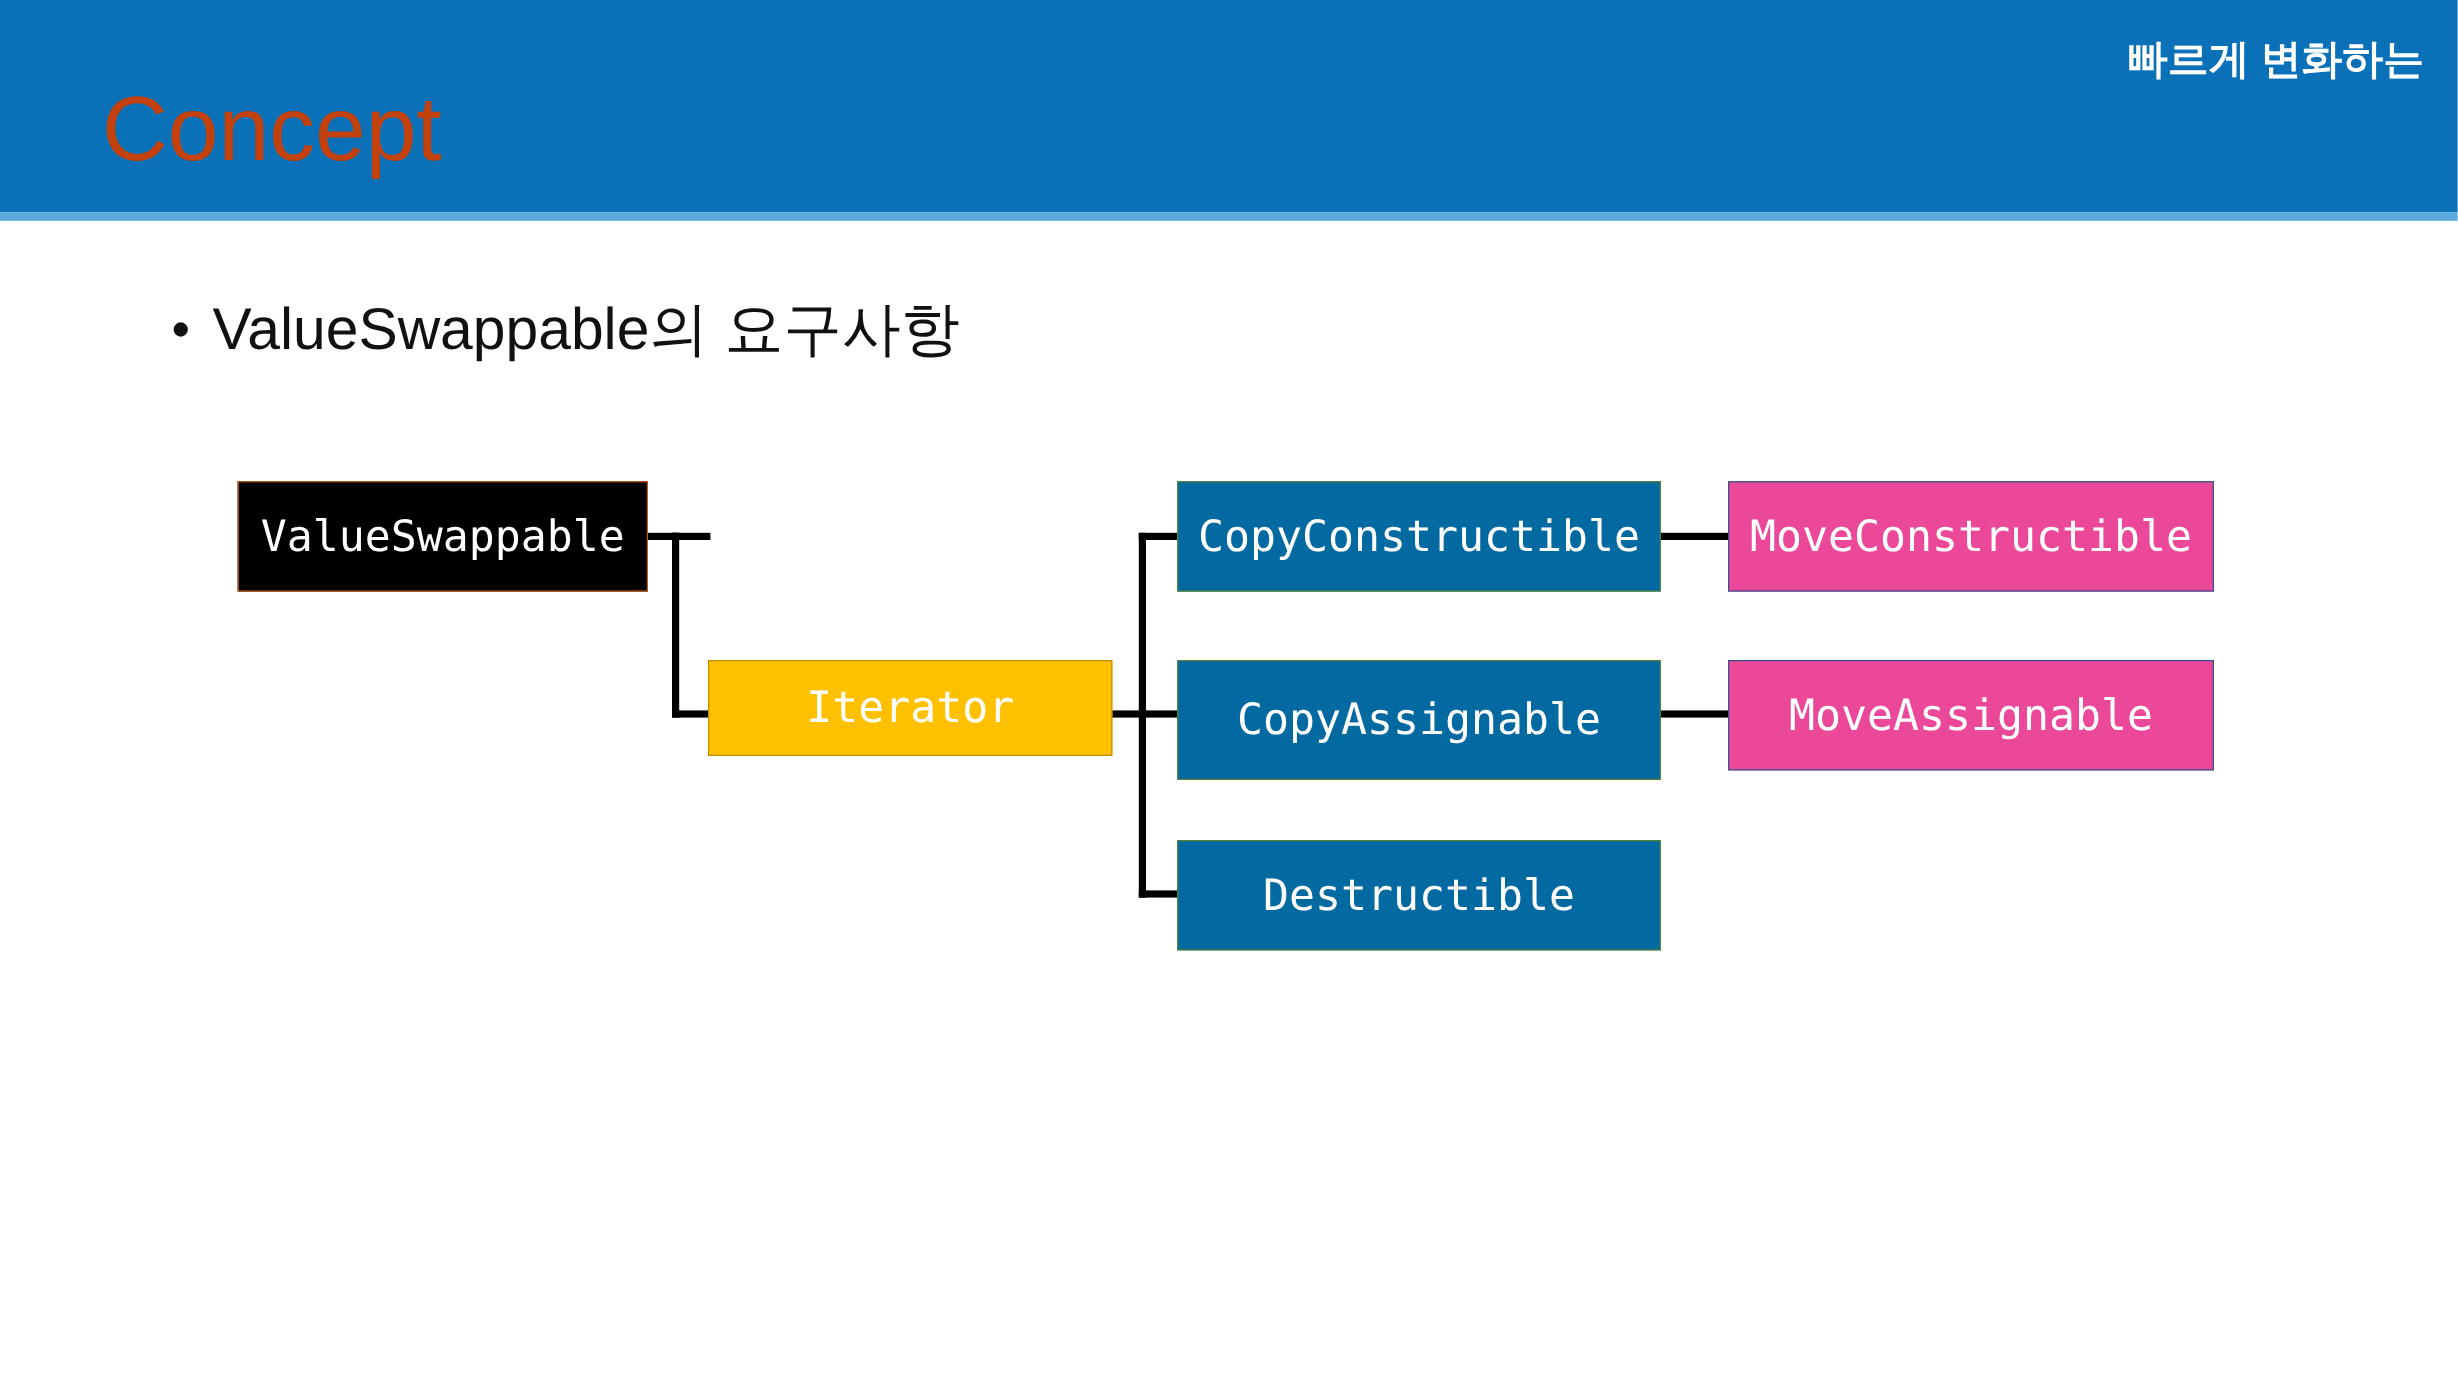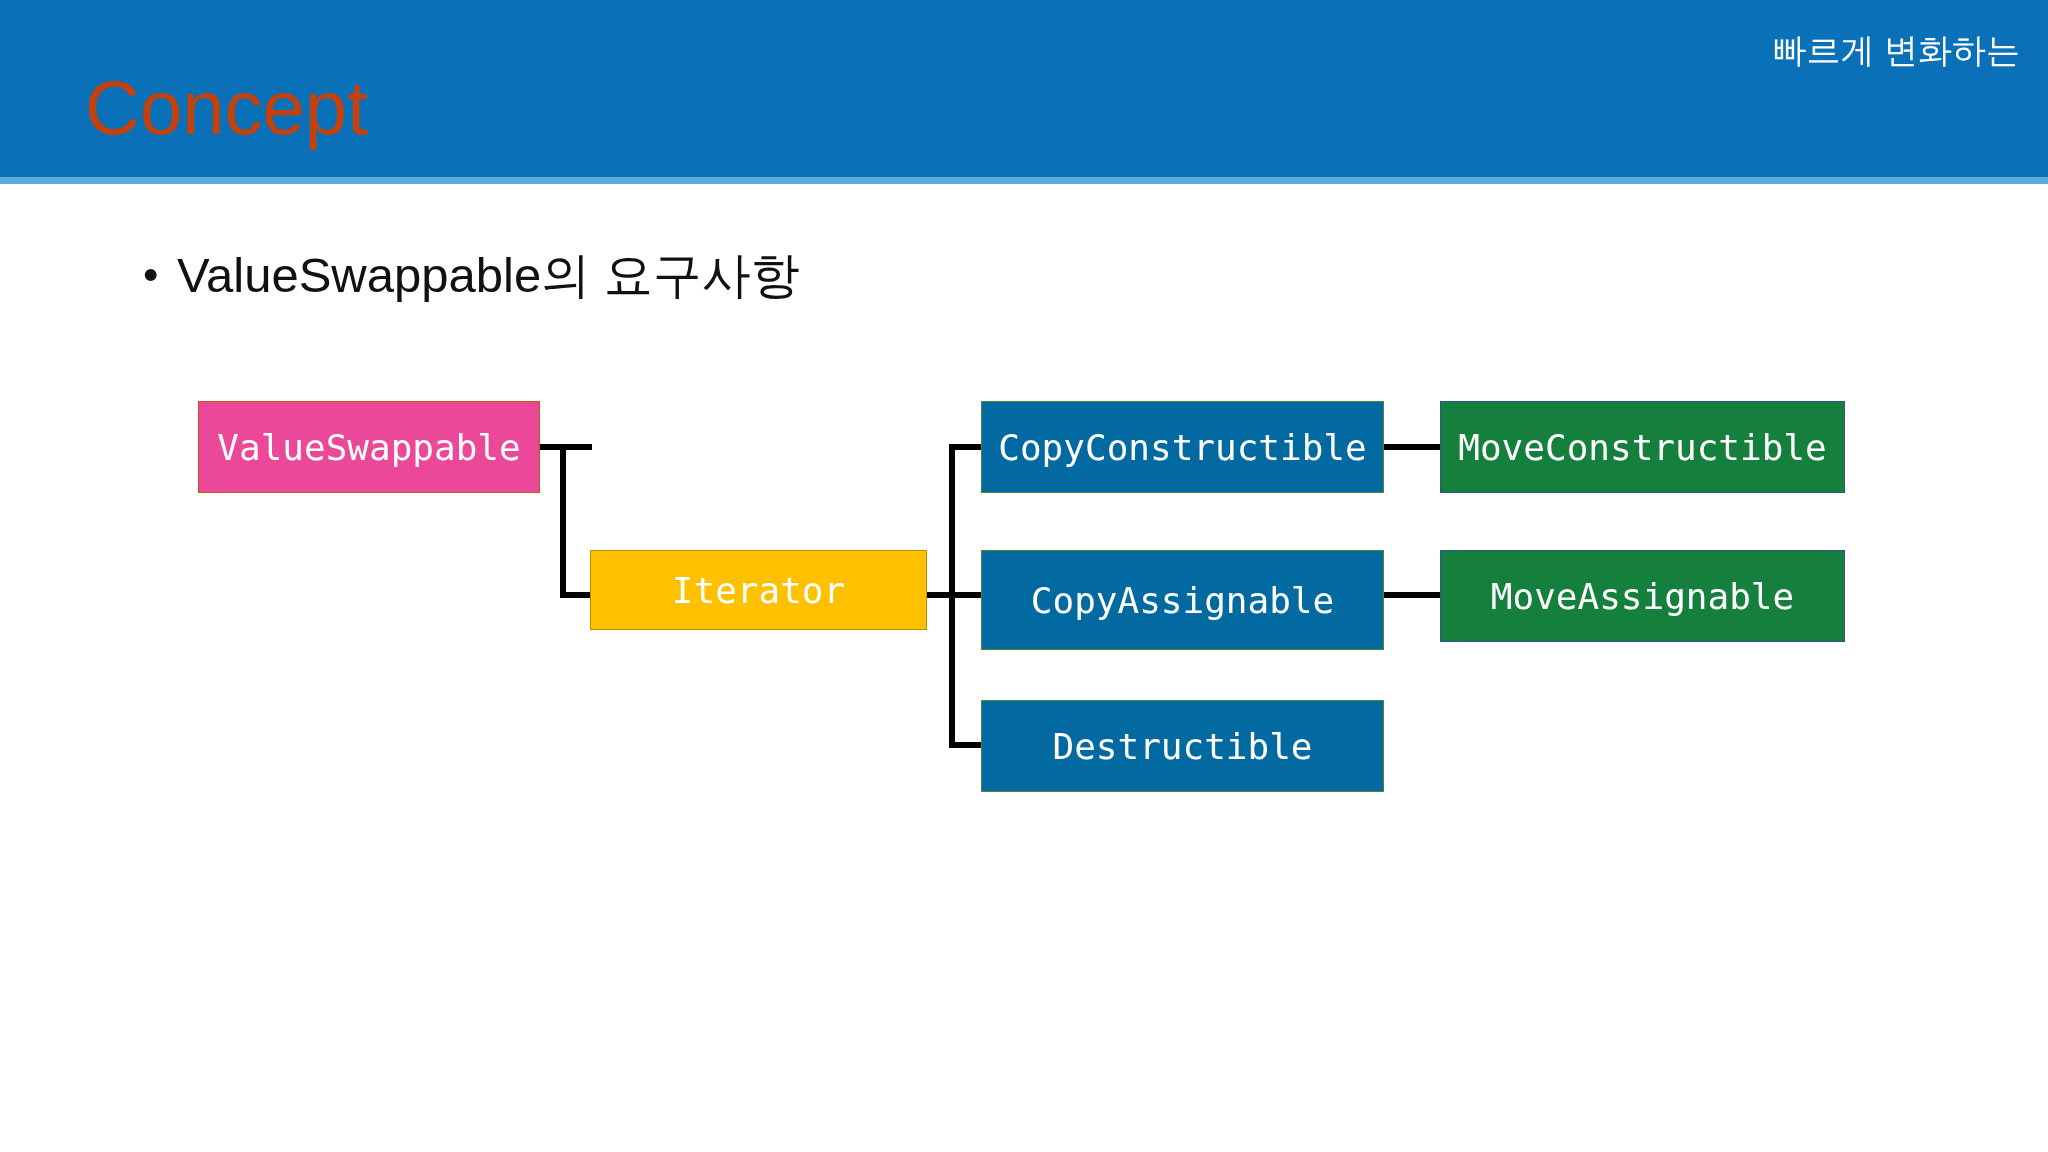--- a/index.html
+++ b/index.html
@@ -23,21 +23,21 @@
     background:#5BA8DC;
   }
   #page-title{
     position:absolute;left:85px;top:62px;
     font-size:76px;line-height:92px;color:#c2410c;
     font-weight:400;letter-spacing:0px;
     white-space:nowrap;
   }
   #brand{
     position:absolute;right:28px;top:26px;
-    text-align:center;color:#ffffff;font-weight:normal;
+    text-align:center;color:#ffffff;font-weight:bold;
     font-size:34px;line-height:48px;
     white-space:nowrap;
   }
   #brand .brand-line{display:block;}
 
   
   #bullet-row{
     position:absolute;left:143px;top:243px;
     display:flex;align-items:flex-start;
     color:#111111;
@@ -56,24 +56,24 @@
     position:absolute;
     box-sizing:border-box;
     display:flex;align-items:center;justify-content:center;
     color:#ffffff;
     font-family:"DejaVu Sans Mono", monospace;
     font-size:36px;
     letter-spacing:0px;
     white-space:nowrap;
     z-index:3;
   }
-  .node.orange{background:#ec4899;border:1px solid #C25A12;}
+  .node.orange{background:#000000;border:1px solid #C25A12;}
   .node.gold  {background:#FFC000;border:1px solid #BF8F00;}
   .node.green {background:#0369a1;border:1px solid #548235;}
-  .node.blue  {background:#15803d;border:1px solid #2F528F;}
+  .node.blue  {background:#ec4899;border:1px solid #2F528F;}
 
   .conn{position:absolute;background:#000000;z-index:2;}
   .conn.h{height:6px;}
   .conn.v{width:6px;}
 </style>
 </head>
 <body>
 
 <div id="slide">
 

